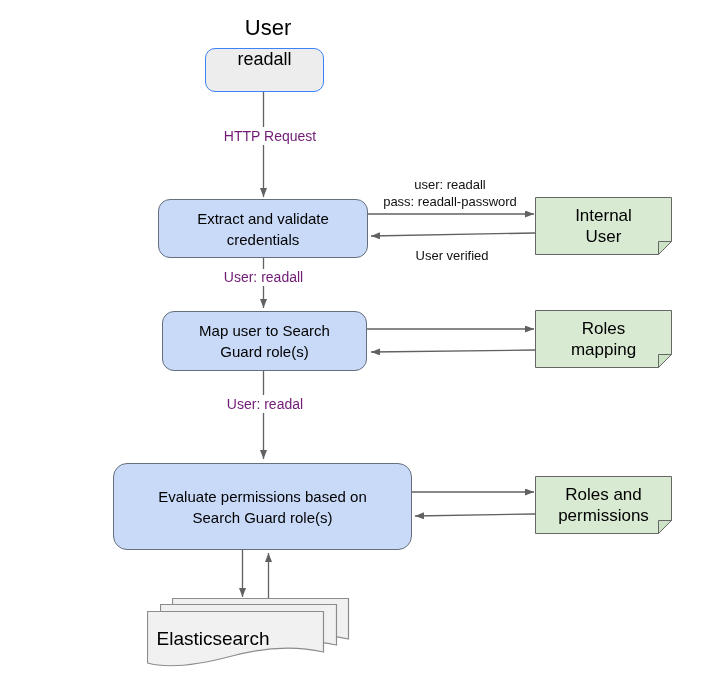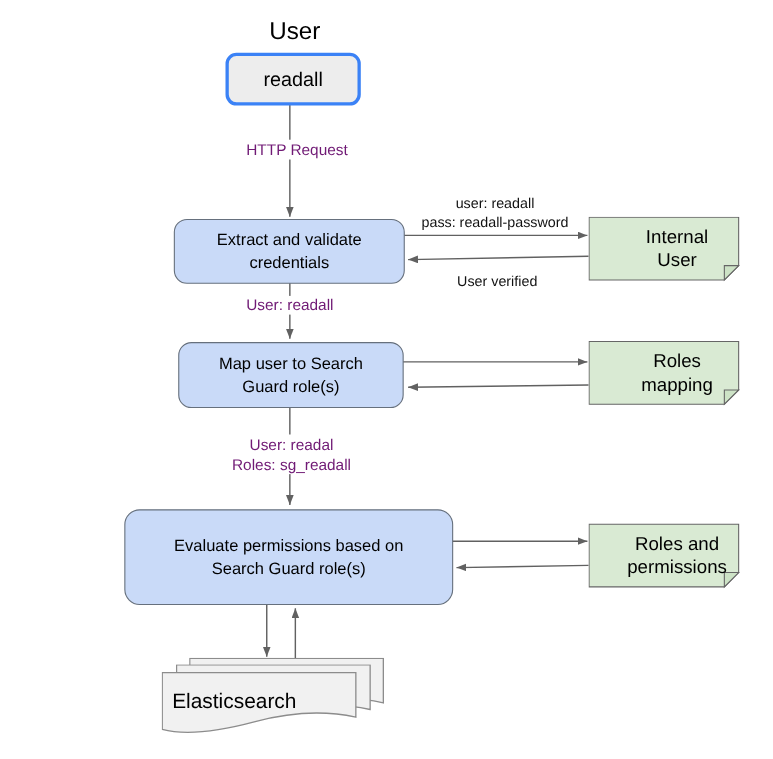--- a/index.html
+++ b/index.html
@@ -13,22 +13,22 @@
 
   
   .diagram-title{
     left:188px;top:15px;width:160px;text-align:center;
     font-size:22px;line-height:26px;color:#000;
   }
 
   
   .terminal-box{
     left:205px;top:48px;width:117px;height:42px;
-    background:#ededed;border:3px solid #3b82f6;border-radius:10px;
-    display:flex;align-items:center;justify-content:center;
+    background:#ededed;border:1px solid #3b82f6;border-radius:10px;
+    display:flex;align-items:flex-start;justify-content:center;
     font-size:18px;
   }
 
   
   .process-box{
     background:#c9daf8;border:1px solid #66707d;border-radius:12px;
     display:flex;align-items:center;justify-content:center;text-align:center;
     font-size:15px;line-height:21px;
   }
   .box-extract{left:158px;top:199px;width:208px;height:57px;}
@@ -37,21 +37,21 @@
 
   
   .note{width:139px;height:60px;}
   .note-internal{left:535px;top:197px;}
   .note-mapping{left:535px;top:310px;}
   .note-permissions{left:535px;top:476px;}
   .note svg{position:absolute;left:0;top:0;}
   .note .note-label{
     position:absolute;left:0;top:0;width:137px;height:58px;
     display:flex;align-items:center;justify-content:center;text-align:center;
-    font-size:17px;line-height:21px;margin-left:12px;
+    font-size:17px;line-height:21px;
   }
 
   
   .edge-label{
     text-align:center;background:#ffffff;color:#701a75;
   }
   .lbl-http{left:15px;top:127px;width:510px;}
   .lbl-http .l1{font-size:14px;line-height:18px;}
   .lbl-http .l2{font-size:13px;line-height:17px;}
   .lbl-user-readall{left:198px;top:269px;width:131px;font-size:14px;line-height:17px;}
@@ -151,21 +151,20 @@
 
   <div class="side-label lbl-cred">
     <div>user: readall</div>
     <div>pass: readall-password</div>
   </div>
   <div class="side-label lbl-verified">User verified</div>
 
   <div class="abs edge-label lbl-user-readall">User: readall</div>
   <div class="abs edge-label lbl-user-readal">
     <div>User: readal</div>
-    <div>Roles: sg_readall</div>
   </div>
 
   <svg class="doc doc-back" viewBox="0 0 180 62">
     <path d="M0.5,0.5 L176.5,0.5 L176.5,41 C145,34 115,37 85,45 C55,53 22,58 0.5,52 Z" fill="#f1f1f1" stroke="#8c8c8c" stroke-width="1.2"></path>
   </svg>
   <svg class="doc doc-mid" viewBox="0 0 180 62">
     <path d="M0.5,0.5 L176.5,0.5 L176.5,41 C145,34 115,37 85,45 C55,53 22,58 0.5,52 Z" fill="#f1f1f1" stroke="#8c8c8c" stroke-width="1.2"></path>
   </svg>
   <svg class="doc doc-front" viewBox="0 0 180 62">
     <path d="M0.5,0.5 L176.5,0.5 L176.5,41 C145,34 115,37 85,45 C55,53 22,58 0.5,52 Z" fill="#f1f1f1" stroke="#8c8c8c" stroke-width="1.2"></path>

